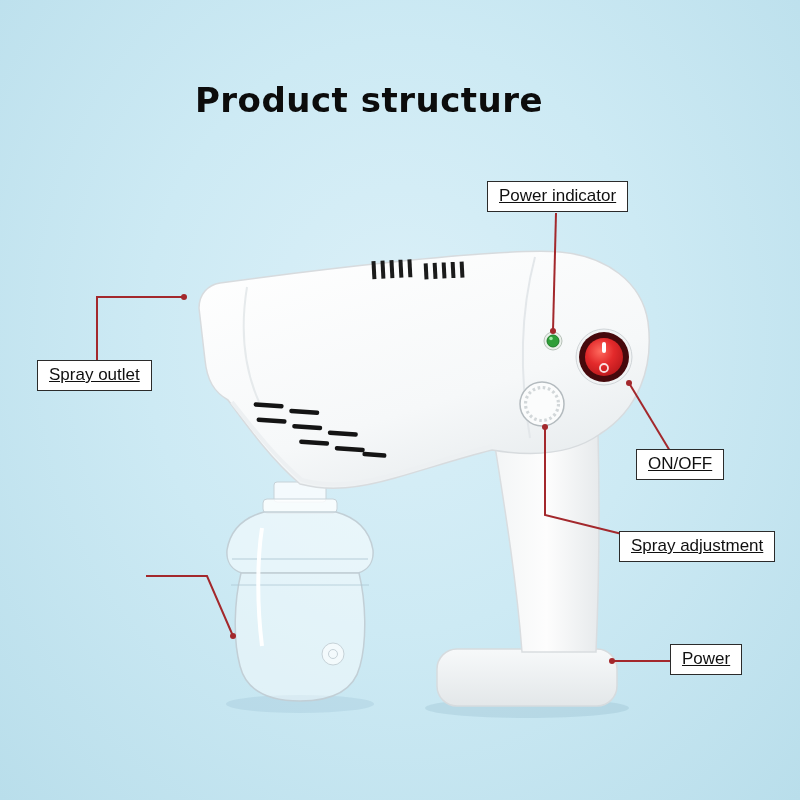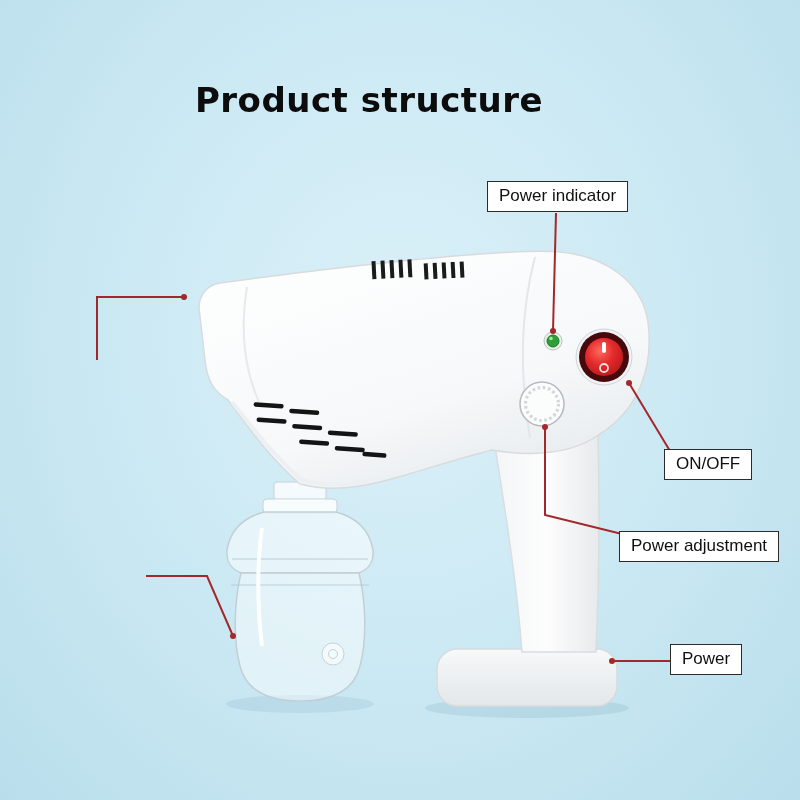--- a/index.html
+++ b/index.html
@@ -24,20 +24,21 @@
   .gun-svg{position:absolute;left:0;top:0;}
   .label{
     position:absolute;
     background:#ffffff;
     border:1px solid #2b2b2b;
     padding:4px 11px 5px;
     font-size:17px;
     color:#101010;
     white-space:nowrap;
     line-height:1.2;
+    text-decoration:underline;
   }
 </style>
 </head>
 <body>
 
 <div id="stage">
 
   <div class="page-title">Product structure</div>
 
   <svg class="gun-svg" width="800" height="800" viewBox="0 0 800 800">
@@ -147,17 +148,18 @@
       <circle cx="553" cy="331" r="3"></circle>
       <circle cx="184" cy="297" r="3"></circle>
       <circle cx="629" cy="383" r="3"></circle>
       <circle cx="545" cy="427" r="3"></circle>
       <circle cx="233" cy="636" r="3"></circle>
       <circle cx="612" cy="661" r="3"></circle>
     </g>
   </svg>
 
   <div class="label" style="left:487px;top:181px">Power indicator</div>
-  <div class="label" style="left:664px;top:449px">ON/OFF</div>
-  <div class="label" style="left:619px;top:531px">Power adjustment</div>
+  <div class="label" style="left:37px;top:360px">Spray outlet</div>
+  <div class="label" style="left:636px;top:449px">ON/OFF</div>
+  <div class="label" style="left:619px;top:531px">Spray adjustment</div>
   <div class="label" style="left:670px;top:644px">Power</div>
 
 </div>
 
 </body></html>

